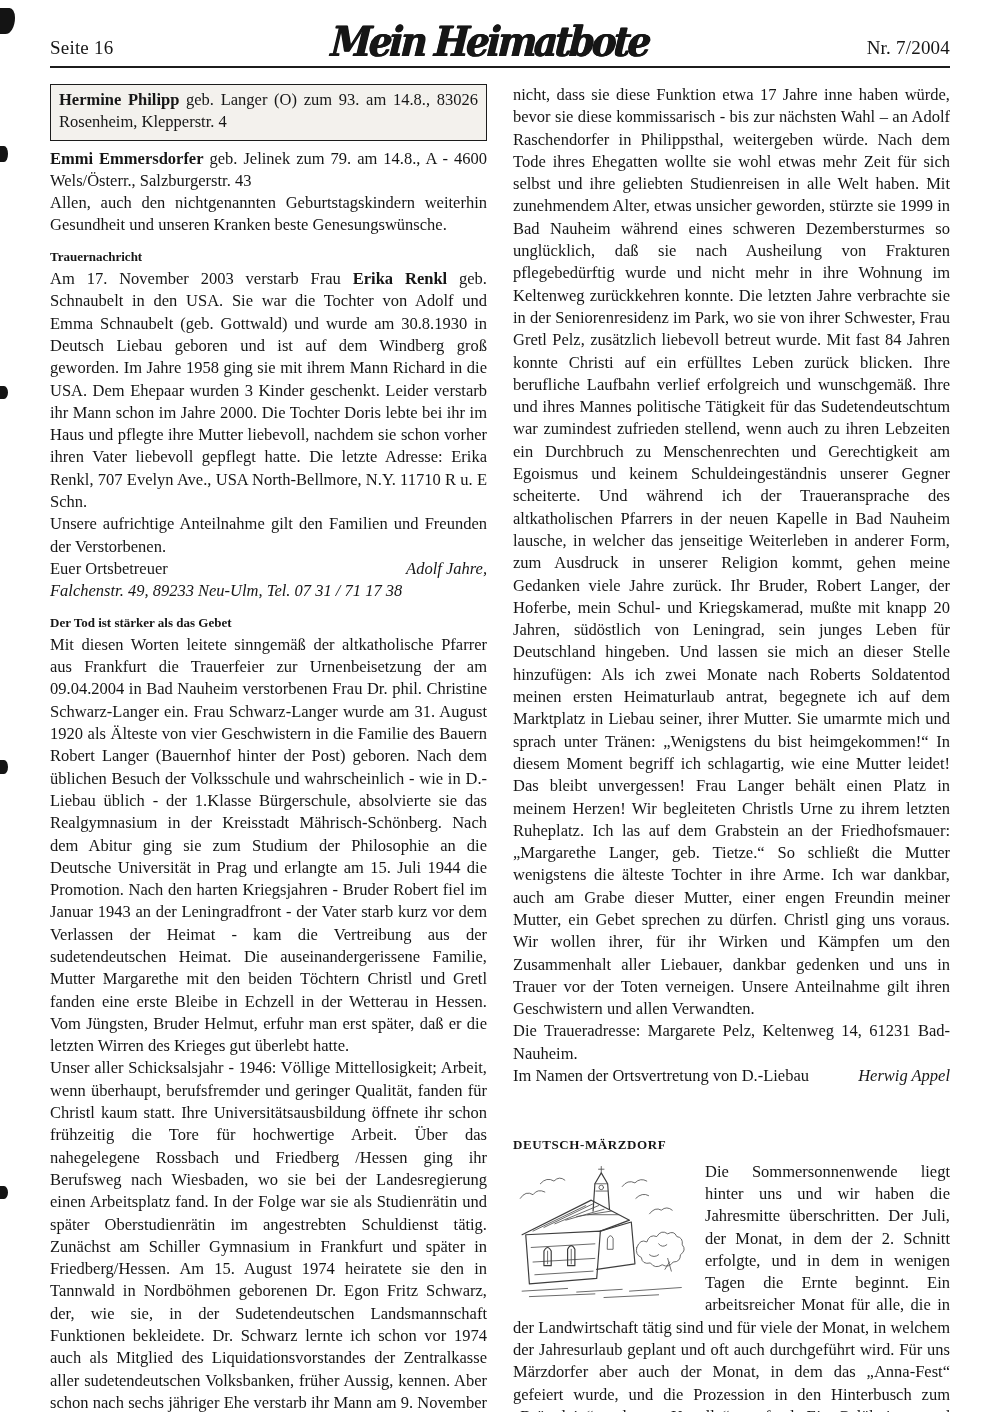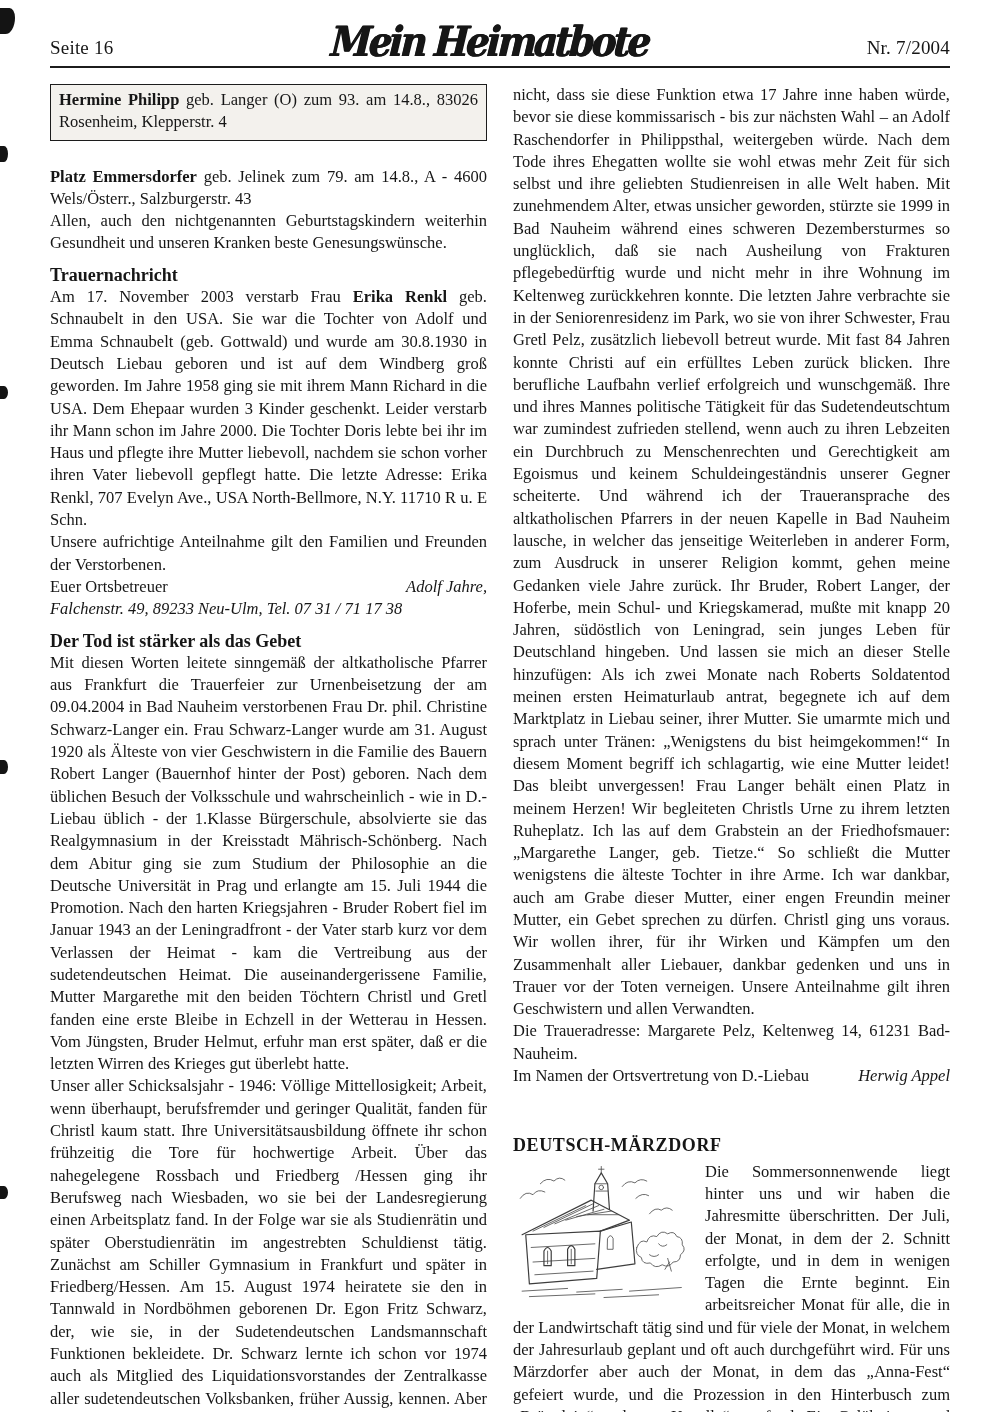--- a/index.html
+++ b/index.html
@@ -27,25 +27,25 @@
     letter-spacing:-3px;
     transform:scaleY(1.12) skewX(-4deg);
     text-shadow:0.7px 0 #161616, -0.3px 0 #161616;
     white-space:nowrap;
   }
   .header-rule{border-bottom:2.5px solid #1c1c1c;margin-top:6px;}
   
   .columns{display:flex;gap:26px;margin-top:16px;}
   .col{width:437px;font-size:16.5px;line-height:22.3px;}
   p{margin:0;text-align:justify;}
-  h3{margin:9px 0 0 0;font-size:18px;line-height:22.3px;}
+  h3{margin:9px 0 0 0;font-size:13px;line-height:22.3px;}
   .birthday-box{
     border:1.6px solid #1c1c1c;
     padding:4px 8px 6px 8px;
-    margin-bottom:25px;
+    margin-bottom:7px;
     background:#f3f1ed;
   }
   .sign-row{display:flex;justify-content:space-between;line-height:22.3px;}
   .italic{font-style:italic;}
   .right{text-align:left;}
   .gap-s{height:4px;}
   .gap-l{height:38px;}
   .center{}
   .caps{letter-spacing:.6px;}
   
@@ -82,21 +82,21 @@
     <div class="header-rule"></div>
 
     <main class="columns">
 
       <section class="col">
 
         <div class="birthday-box">
           <p><b>Hermine Philipp</b><span> geb. Langer (O) zum 93. am 14.8., 83026 Rosenheim, Klepperstr. 4</span></p>
         </div>
 
-        <p><b>Platz Emmersdorfer</b><span> geb. Jelinek zum 79. am 14.8., A - 4600 Wels/Österr., Salzburgerstr. 43</span></p>
+        <p><b>Emmi Emmersdorfer</b><span> geb. Jelinek zum 79. am 14.8., A - 4600 Wels/Österr., Salzburgerstr. 43</span></p>
         <p>Allen, auch den nichtgenannten Geburtstagskindern weiterhin Gesundheit und unseren Kranken beste Genesungswünsche.</p>
 
         <h3>Trauernachricht</h3>
         <p><span>Am 17. November 2003 verstarb Frau </span><b>Erika Renkl</b><span> geb. Schnaubelt in den USA. Sie war die Tochter von Adolf und Emma Schnaubelt (geb. Gottwald) und wurde am 30.8.1930 in Deutsch Liebau geboren und ist auf dem Windberg groß geworden. Im Jahre 1958 ging sie mit ihrem Mann Richard in die USA. Dem Ehepaar wurden 3 Kinder geschenkt. Leider verstarb ihr Mann schon im Jahre 2000. Die Tochter Doris lebte bei ihr im Haus und pflegte ihre Mutter liebevoll, nachdem sie schon vorher ihren Vater liebevoll gepflegt hatte. Die letzte Adresse: Erika Renkl, 707 Evelyn Ave., USA North-Bellmore, N.Y. 11710 R u. E Schn.</span></p>
         <p>Unsere aufrichtige Anteilnahme gilt den Familien und Freunden der Verstorbenen.</p>
         <div class="sign-row">
           <span>Euer Ortsbetreuer</span>
           <span class="italic">Adolf Jahre,</span>
         </div>
         <div class="italic right">Falchenstr. 49, 89233 Neu-Ulm, Tel. 07 31 / 71 17 38</div>

